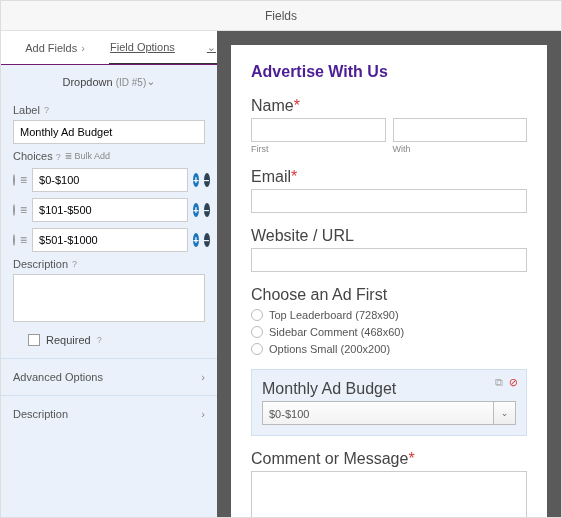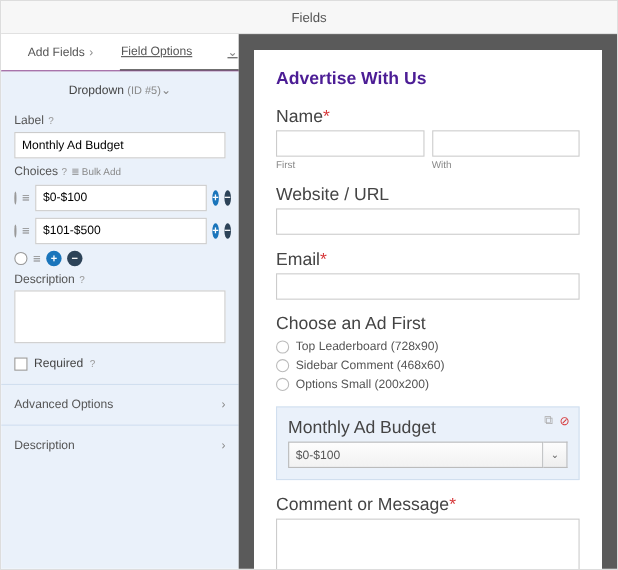--- a/index.html
+++ b/index.html
@@ -20,21 +20,21 @@
 .choices-head { display: flex; justify-content: flex-start; align-items: center; }
 .bulkadd { font-size: 9px; color: #888; display: flex; align-items: center; gap: 2px; }
 .choice-row { display: flex; align-items: center; gap: 5px; margin: 6px 0; }
 .radio { width: 12px; height: 12px; border: 1px solid #999; border-radius: 50%; background: #fff; }
 .handle { color: #888; font-size: 12px; cursor: grab; }
 .choice-input { flex: 1; height: 24px; border: 1px solid #ccc; padding: 0 6px; font-size: 11px; background: #fff; }
 .circ { width: 14px; height: 14px; border-radius: 50%; display: flex; align-items: center; justify-content: center; color: #fff; font-size: 10px; font-weight: bold; cursor: pointer; }
 .add { background: #1a75bb; }
 .rem { background: #2d4358; }
 .desc { width: 100%; height: 48px; border: 1px solid #ccc; resize: none; background: #fff; }
-.req { display: flex; align-items: center; gap: 6px; margin-top: 10px; }
+.req { display: flex; align-items: center; gap: 6px; margin-top: 10px; margin-left: 15px; }
 .req-check { width: 12px; height: 12px; border: 1px solid #999; background: #fff; }
 .adv-row { display: flex; justify-content: space-between; align-items: center; padding: 12px; border-top: 1px solid #d1dfef; font-size: 11px; color: #555; cursor: pointer; }
 .chev { color: #888; font-size: 11px; }
 
 .right { flex: 1; background: #5a5a5a; padding: 14px 14px 0 14px; overflow: hidden; }
 .formpane { background: #fff; height: 100%; padding: 18px 20px; overflow-y: auto; }
 .form-title { font-size: 16px; font-weight: 600; color: #4c1d95; margin-bottom: 16px; }
 .flabel { font-size: 16px; color: #444; margin-bottom: 3px; display: block; }
 .req-star { color: #d63638; }
 .namegrid { display: flex; gap: 7px; }
@@ -110,20 +110,21 @@
         <div class="choice-row">
           <span class="radio"></span>
           <span class="handle">≡</span>
           <input class="choice-input" value="$101-$500" style="">
           <span class="circ add">+</span>
           <span class="circ rem">−</span>
         </div>
         <div class="choice-row">
           <span class="radio"></span>
           <span class="handle">≡</span>
+          <input class="choice-input" value="$501-$1000" style="">
           <span class="circ add">+</span>
           <span class="circ rem">−</span>
         </div>
 
         <div class="lblrow">
           <span>Description</span>
           <span class="help">?</span>
         </div>
         <textarea class="desc" style=""></textarea>
 
@@ -159,28 +160,28 @@
             <div class="sublabel">First</div>
           </div>
           <div class="nfield">
             <input class="finput" style="">
             <div class="sublabel">With</div>
           </div>
         </div>
       </div>
 
       <div class="fgroup">
-        <span class="flabel">Website / URL</span>
-        <input class="finput" style="">
-      </div>
-
-      <div class="fgroup">
         <span class="flabel">
           <span>Email</span><span class="req-star">*</span>
         </span>
+        <input class="finput" style="">
+      </div>
+
+      <div class="fgroup">
+        <span class="flabel">Website / URL</span>
         <input class="finput" style="">
       </div>
 
       <div class="fgroup">
         <span class="flabel">Choose an Ad First</span>
         <div class="radio-opt">
           <span class="radio-c"></span>
           <span>Top Leaderboard (728x90)</span>
         </div>
         <div class="radio-opt">

